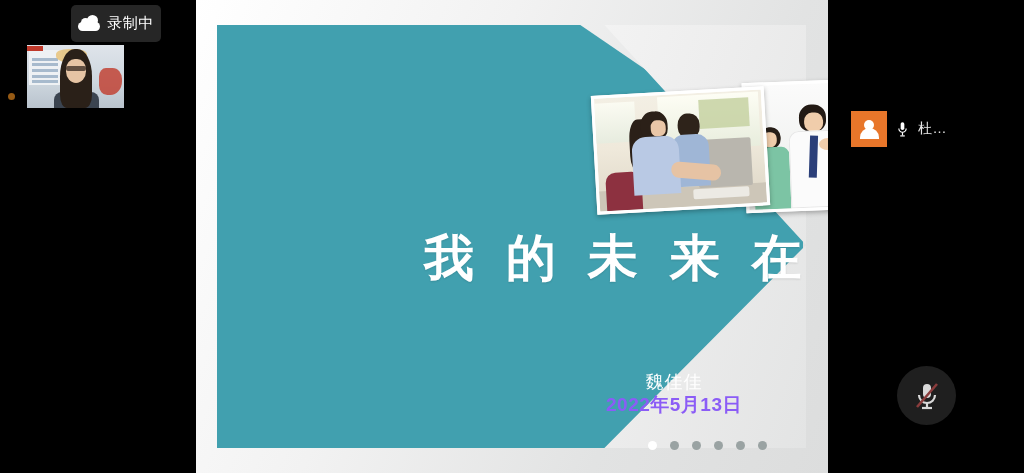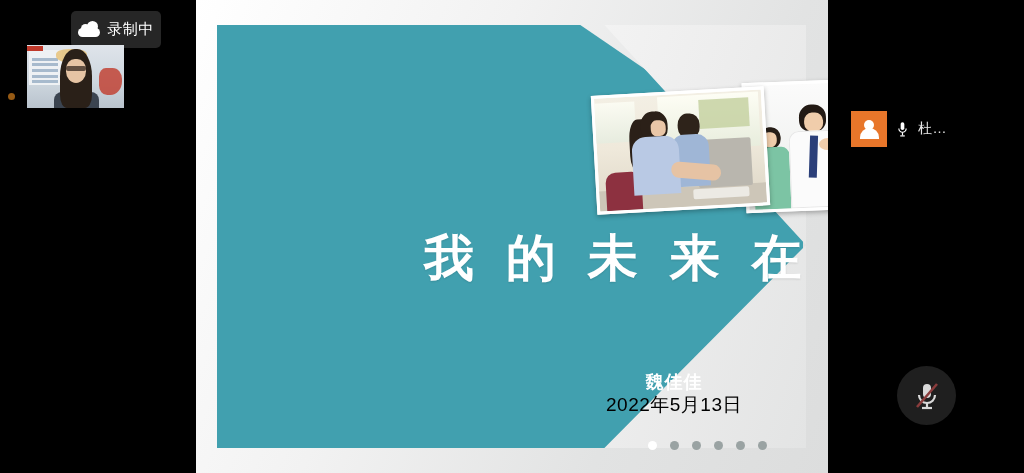--- a/index.html
+++ b/index.html
@@ -18,21 +18,21 @@
     width: 1024px;
     height: 473px;
     background: #000000;
     overflow: hidden;
   }
 
   
   .rec-badge {
     position: absolute;
     left: 71px;
-    top: 11px;
+    top: 5px;
     width: 90px;
     height: 37px;
     background: #262626;
     border-radius: 5px;
     display: flex;
     align-items: center;
     justify-content: center;
     gap: 7px;
     color: #ffffff;
     font-size: 15px;
@@ -200,32 +200,32 @@
     font-style: italic;
   }
   .slide-presenter {
     position: absolute;
     left: 228px;
     top: 370px;
     width: 500px;
     text-align: center;
     color: #ffffff;
     font-size: 18px;
-    font-weight: bold;
+    font-weight: normal;
     letter-spacing: 1px;
   }
   .slide-date {
     position: absolute;
     left: 228px;
     top: 392px;
     width: 500px;
     text-align: center;
-    color: #000000;
+    color: #8b5cf6;
     font-size: 19px;
-    font-weight: normal;
+    font-weight: bold;
     letter-spacing: 0.5px;
   }
 
   
   .dots {
     position: absolute;
     left: 452px;
     top: 441px;
     display: flex;
     gap: 13px;

